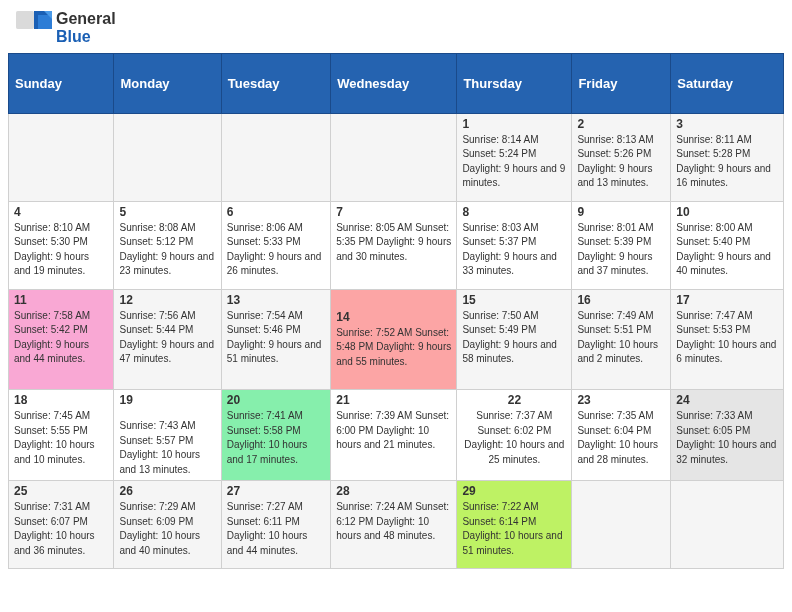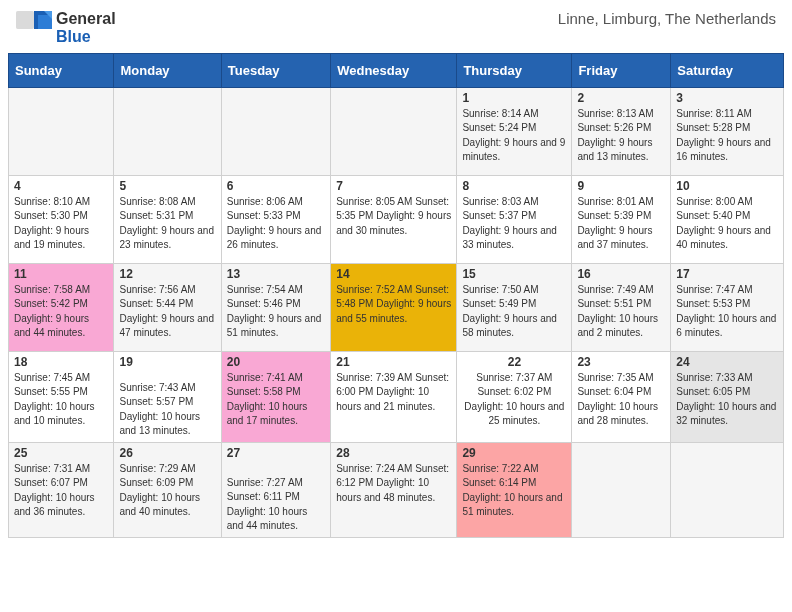--- a/index.html
+++ b/index.html
@@ -20,32 +20,31 @@
         <polygon points="22,4 36,4 36,18 22,18" fill="#2d7dd6"></polygon>
         <polygon points="28,0 36,0 36,8" fill="#4a9ae8"></polygon>
       </svg>
     </div>
     <div style="font-size:16px; font-weight:bold; line-height:1.15;">
       <div style="color:#333;">General</div>
       <div style="color:#1a5fb4;">Blue</div>
     </div>
   </div>
   <div style="text-align:right;">
-    <div style="font-size:15px; color:#555;">Linne, Limburg, The Netherlands</div>
   </div>
 </div>
 
 <div class="calendar-wrapper">
   <table style="width:100%; border-collapse:collapse;">
     <thead>
       <tr>
       <th style="background: rgb(37, 99, 176); color: rgb(255, 255, 255); text-align: left; padding: 5px 6px; font-size: 13px; font-weight: bold; border: 1px solid rgb(26, 74, 138);">Sunday</th>
           <th style="background: rgb(37, 99, 176); color: rgb(255, 255, 255); text-align: left; padding: 5px 6px; font-size: 13px; font-weight: bold; border: 1px solid rgb(26, 74, 138);">Monday</th>
           <th style="background: rgb(37, 99, 176); color: rgb(255, 255, 255); text-align: left; padding: 5px 6px; font-size: 13px; font-weight: bold; border: 1px solid rgb(26, 74, 138);">Tuesday</th>
-          <th style="background: rgb(37, 99, 176); color: rgb(255, 255, 255); text-align: left; padding: 9px 6px; font-size: 13px; font-weight: bold; border: 1px solid rgb(26, 74, 138);">Wednesday</th>
+          <th style="background: rgb(37, 99, 176); color: rgb(255, 255, 255); text-align: left; padding: 22px 6px; font-size: 13px; font-weight: bold; border: 1px solid rgb(26, 74, 138);">Wednesday</th>
           <th style="background: rgb(37, 99, 176); color: rgb(255, 255, 255); text-align: left; padding: 5px 6px; font-size: 13px; font-weight: bold; border: 1px solid rgb(26, 74, 138);">Thursday</th>
           <th style="background: rgb(37, 99, 176); color: rgb(255, 255, 255); text-align: left; padding: 5px 6px; font-size: 13px; font-weight: bold; border: 1px solid rgb(26, 74, 138);">Friday</th>
           <th style="background: rgb(37, 99, 176); color: rgb(255, 255, 255); text-align: left; padding: 5px 6px; font-size: 13px; font-weight: bold; border: 1px solid rgb(26, 74, 138);">Saturday</th>
         </tr>
     </thead>
     <tbody id="calendar-body">
     <tr>
           <td style="border: 1px solid rgb(208, 208, 208); vertical-align: top; padding: 3px 5px; font-size: 10px; color: rgb(51, 51, 51); height: 88px; background: rgb(245, 245, 245);"></td>
           <td style="border: 1px solid rgb(208, 208, 208); vertical-align: top; padding: 3px 5px; font-size: 10px; color: rgb(51, 51, 51); height: 88px; background: rgb(245, 245, 245);"></td>
           <td style="border: 1px solid rgb(208, 208, 208); vertical-align: top; padding: 3px 5px; font-size: 10px; color: rgb(51, 51, 51); height: 88px; background: rgb(245, 245, 245);"></td>
@@ -76,21 +75,21 @@
           <td style="border: 1px solid rgb(208, 208, 208); vertical-align: top; padding: 3px 5px; font-size: 10px; color: rgb(51, 51, 51); height: 88px; background: rgb(255, 255, 255);">
             <span style="font-weight: bold; font-size: 12px; display: block; margin-bottom: 2px;">4</span>
             <div style="font-size: 10px; line-height: 1.45; color: rgb(51, 51, 51);">Sunrise: 8:10 AM
 Sunset: 5:30 PM
 Daylight: 9 hours
 and 19 minutes.</div>
           </td>
           <td style="border: 1px solid rgb(208, 208, 208); vertical-align: top; padding: 3px 5px; font-size: 10px; color: rgb(51, 51, 51); height: 88px; background: rgb(255, 255, 255);">
             <span style="font-weight: bold; font-size: 12px; display: block; margin-bottom: 2px;">5</span>
             <div style="font-size: 10px; line-height: 1.45; color: rgb(51, 51, 51);">Sunrise: 8:08 AM
-Sunset: 5:31 PM
+Sunset: 5:12 PM
 Daylight: 9 hours
 and 23 minutes.</div>
           </td>
           <td style="border: 1px solid rgb(208, 208, 208); vertical-align: top; padding: 3px 5px; font-size: 10px; color: rgb(51, 51, 51); height: 88px; background: rgb(255, 255, 255);">
             <span style="font-weight: bold; font-size: 12px; display: block; margin-bottom: 2px;">6</span>
             <div style="font-size: 10px; line-height: 1.45; color: rgb(51, 51, 51);">Sunrise: 8:06 AM
 Sunset: 5:33 PM
 Daylight: 9 hours
 and 26 minutes.</div>
           </td>
@@ -138,21 +137,21 @@
 Daylight: 9 hours
 and 47 minutes.</div>
           </td>
           <td style="border: 1px solid rgb(208, 208, 208); vertical-align: top; padding: 3px 5px; font-size: 10px; color: rgb(51, 51, 51); height: 88px; background: rgb(245, 245, 245);">
             <span style="font-weight: bold; font-size: 12px; display: block; margin-bottom: 2px;">13</span>
             <div style="font-size: 10px; line-height: 1.45; color: rgb(51, 51, 51);">Sunrise: 7:54 AM
 Sunset: 5:46 PM
 Daylight: 9 hours
 and 51 minutes.</div>
           </td>
-          <td style="border: 1px solid rgb(208, 208, 208); vertical-align: top; padding: 3px 5px; font-size: 10px; color: rgb(51, 51, 51); height: 88px; background: #eab308;">
+          <td style="border: 1px solid rgb(208, 208, 208); vertical-align: top; padding: 20px 5px; font-size: 10px; color: rgb(51, 51, 51); height: 88px; background: #fca5a5;">
             <span style="font-weight: bold; font-size: 12px; display: block; margin-bottom: 2px;">14</span>
             <div style="font-size: 10px; line-height: 1.45; color: rgb(51, 51, 51);">Sunrise: 7:52 AM
 Sunset: 5:48 PM
 Daylight: 9 hours
 and 55 minutes.</div>
           </td>
           <td style="border: 1px solid rgb(208, 208, 208); vertical-align: top; padding: 3px 5px; font-size: 10px; color: rgb(51, 51, 51); height: 88px; background: rgb(245, 245, 245);">
             <span style="font-weight: bold; font-size: 12px; display: block; margin-bottom: 2px;">15</span>
             <div style="font-size: 10px; line-height: 1.45; color: rgb(51, 51, 51);">Sunrise: 7:50 AM
 Sunset: 5:49 PM
@@ -182,21 +181,21 @@
 Daylight: 10 hours
 and 10 minutes.</div>
           </td>
           <td style="border: 1px solid rgb(208, 208, 208); vertical-align: top; padding: 3px 5px; font-size: 10px; color: rgb(51, 51, 51); height: 88px; background: rgb(255, 255, 255);">
             <span style="font-weight: bold; font-size: 12px; display: block; margin-bottom: 12px;">19</span>
             <div style="font-size: 10px; line-height: 1.45; color: rgb(51, 51, 51);">Sunrise: 7:43 AM
 Sunset: 5:57 PM
 Daylight: 10 hours
 and 13 minutes.</div>
           </td>
-          <td style="border: 1px solid rgb(208, 208, 208); vertical-align: top; padding: 3px 5px; font-size: 10px; color: rgb(51, 51, 51); height: 88px; background: #f9a8d4;">
+          <td style="border: 1px solid rgb(208, 208, 208); vertical-align: top; padding: 3px 5px; font-size: 10px; color: rgb(51, 51, 51); height: 88px; background: #86efac;">
             <span style="font-weight: bold; font-size: 12px; display: block; margin-bottom: 2px;">20</span>
             <div style="font-size: 10px; line-height: 1.45; color: rgb(51, 51, 51);">Sunrise: 7:41 AM
 Sunset: 5:58 PM
 Daylight: 10 hours
 and 17 minutes.</div>
           </td>
           <td style="border: 1px solid rgb(208, 208, 208); vertical-align: top; padding: 3px 5px; font-size: 10px; color: rgb(51, 51, 51); height: 88px; background: rgb(255, 255, 255);">
             <span style="font-weight: bold; font-size: 12px; display: block; margin-bottom: 2px;">21</span>
             <div style="font-size: 10px; line-height: 1.45; color: rgb(51, 51, 51);">Sunrise: 7:39 AM
 Sunset: 6:00 PM
@@ -234,34 +233,34 @@
 and 36 minutes.</div>
           </td>
           <td style="border: 1px solid rgb(208, 208, 208); vertical-align: top; padding: 3px 5px; font-size: 10px; color: rgb(51, 51, 51); height: 88px; background: rgb(245, 245, 245);">
             <span style="font-weight: bold; font-size: 12px; display: block; margin-bottom: 2px;">26</span>
             <div style="font-size: 10px; line-height: 1.45; color: rgb(51, 51, 51);">Sunrise: 7:29 AM
 Sunset: 6:09 PM
 Daylight: 10 hours
 and 40 minutes.</div>
           </td>
           <td style="border: 1px solid rgb(208, 208, 208); vertical-align: top; padding: 3px 5px; font-size: 10px; color: rgb(51, 51, 51); height: 88px; background: rgb(245, 245, 245);">
-            <span style="font-weight: bold; font-size: 12px; display: block; margin-bottom: 16px;">27</span>
+            <span style="font-weight: bold; font-size: 12px; display: block; margin-bottom: 2px;">27</span>
             <div style="font-size: 10px; line-height: 1.45; color: rgb(51, 51, 51);">Sunrise: 7:27 AM
 Sunset: 6:11 PM
 Daylight: 10 hours
 and 44 minutes.</div>
           </td>
           <td style="border: 1px solid rgb(208, 208, 208); vertical-align: top; padding: 3px 5px; font-size: 10px; color: rgb(51, 51, 51); height: 88px; background: rgb(245, 245, 245);">
             <span style="font-weight: bold; font-size: 12px; display: block; margin-bottom: 2px;">28</span>
             <div style="font-size: 10px; line-height: 1.45; color: rgb(51, 51, 51);">Sunrise: 7:24 AM
 Sunset: 6:12 PM
 Daylight: 10 hours
 and 48 minutes.</div>
           </td>
-          <td style="border: 1px solid rgb(208, 208, 208); vertical-align: top; padding: 3px 5px; font-size: 10px; color: rgb(51, 51, 51); height: 88px; background: #fca5a5; margin-top: 9px;">
+          <td style="border: 1px solid rgb(208, 208, 208); vertical-align: top; padding: 3px 5px; font-size: 10px; color: rgb(51, 51, 51); height: 88px; background: #bef264; margin-top: 9px;">
             <span style="font-weight: bold; font-size: 12px; display: block; margin-bottom: 2px;">29</span>
             <div style="font-size: 10px; line-height: 1.45; color: rgb(51, 51, 51);">Sunrise: 7:22 AM
 Sunset: 6:14 PM
 Daylight: 10 hours
 and 51 minutes.</div>
           </td>
           <td style="border: 1px solid rgb(208, 208, 208); vertical-align: top; padding: 3px 5px; font-size: 10px; color: rgb(51, 51, 51); height: 88px; background: rgb(245, 245, 245);"></td>
           <td style="border: 1px solid rgb(208, 208, 208); vertical-align: top; padding: 3px 5px; font-size: 10px; color: rgb(51, 51, 51); height: 88px; background: rgb(245, 245, 245);"></td>
         </tr>
       </tbody>

